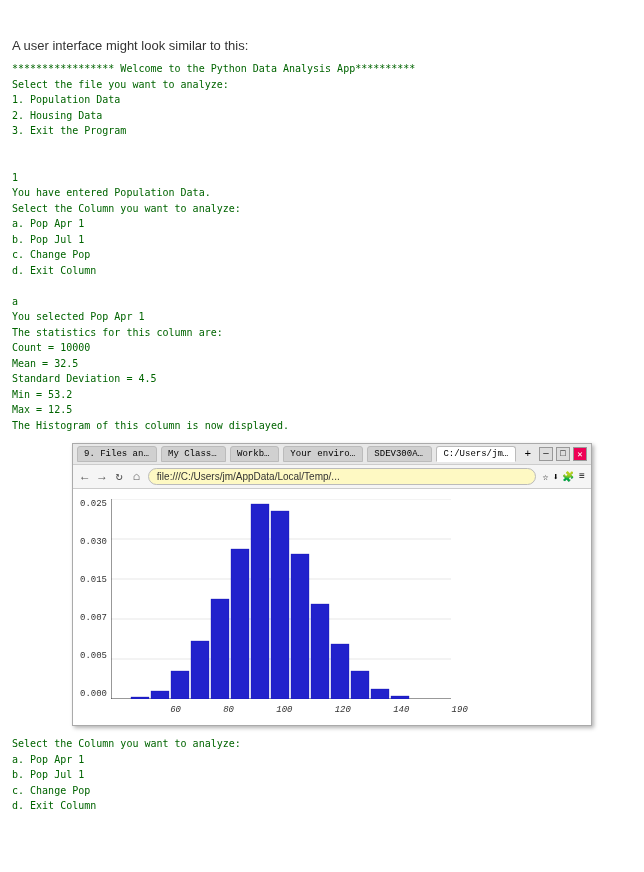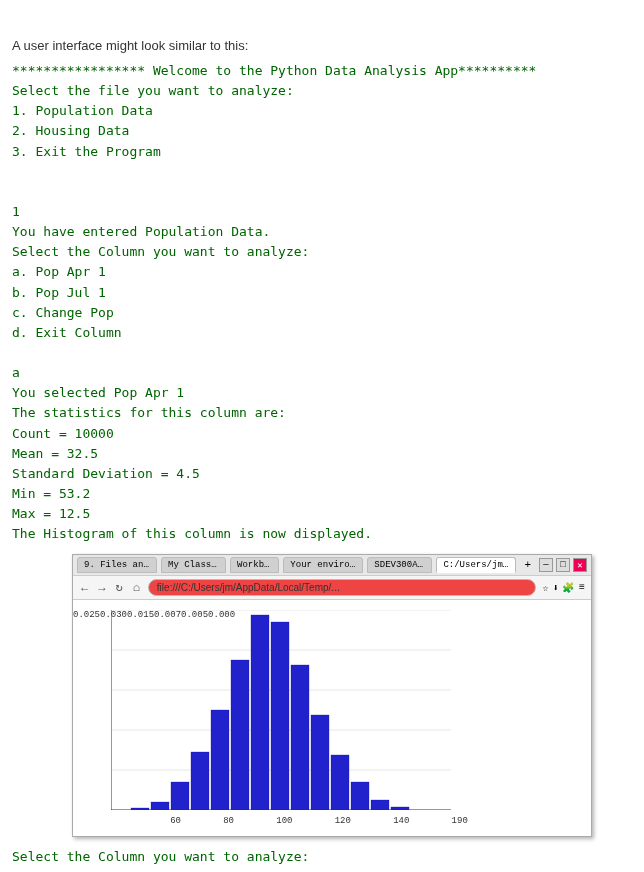--- a/index.html
+++ b/index.html
@@ -23,21 +23,21 @@
       font-size: 13px;
       color: #333;
       margin-bottom: 8px;
       margin-top: 28px;
     }
 
     .terminal-text {
       white-space: pre;
       line-height: 1.55;
       color: #006400;
-      font-size: 13px;
+      font-size: 10px;
     }
 
     .browser-window {
       border: 1px solid #aaa;
       margin: 10px 0 10px 60px;
       width: 520px;
       background: #fff;
       box-shadow: 2px 2px 4px rgba(0,0,0,0.3);
     }
 
@@ -109,21 +109,21 @@
 
     .nav-btn {
       font-size: 12px;
       cursor: pointer;
       padding: 0 2px;
       color: #555;
     }
 
     .address-bar {
       flex: 1;
-      background: #ef4444;
+      background: #fef9c3;
       border: 1px solid #bbb;
       border-radius: 10px;
       padding: 2px 8px;
       font-size: 10px;
       color: #333;
       font-family: Arial, sans-serif;
     }
 
     .toolbar-icons {
       display: flex;
@@ -137,21 +137,21 @@
       background: #fff;
     }
 
     .chart-area {
       display: flex;
       align-items: stretch;
     }
 
     .y-axis-labels {
       display: flex;
-      flex-direction: row;
+      flex-direction: column;
       justify-content: space-between;
       text-align: right;
       padding-right: 4px;
       font-size: 9px;
       color: #333;
       width: 38px;
       height: 200px;
     }
 
     .chart-body {
@@ -165,20 +165,21 @@
     }
 
     .x-axis-labels {
       display: flex;
       justify-content: space-around;
       font-size: 9px;
       color: #333;
       margin-left: 38px;
       width: 340px;
       padding-top: 2px;
+      font-style: italic;
     }
   </style>
 </head>
 <body>
 
 <p class="intro-label">A user interface might look similar to this:</p>
 
 <pre class="terminal-text">***************** Welcome to the Python Data Analysis App**********
 Select the file you want to analyze:
 1. Population Data

